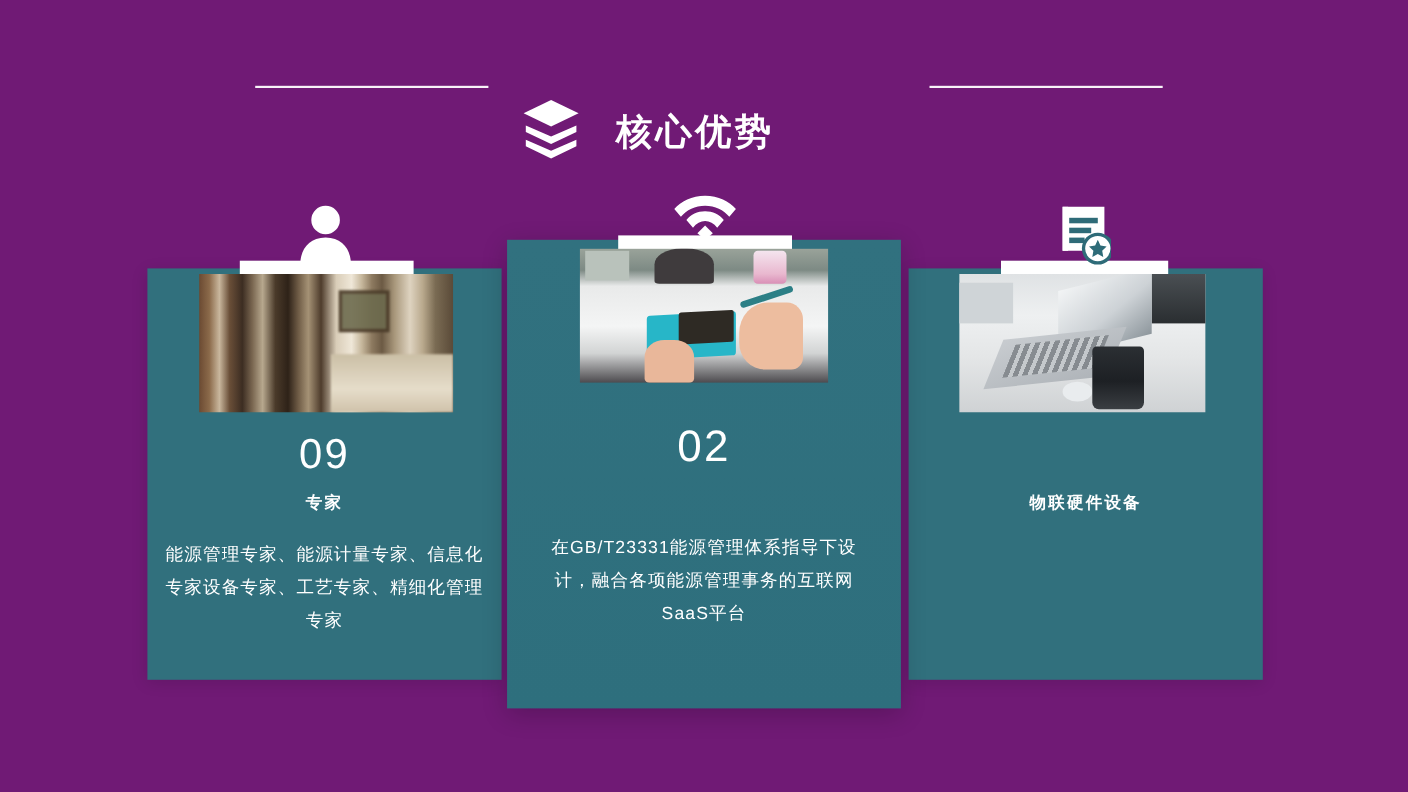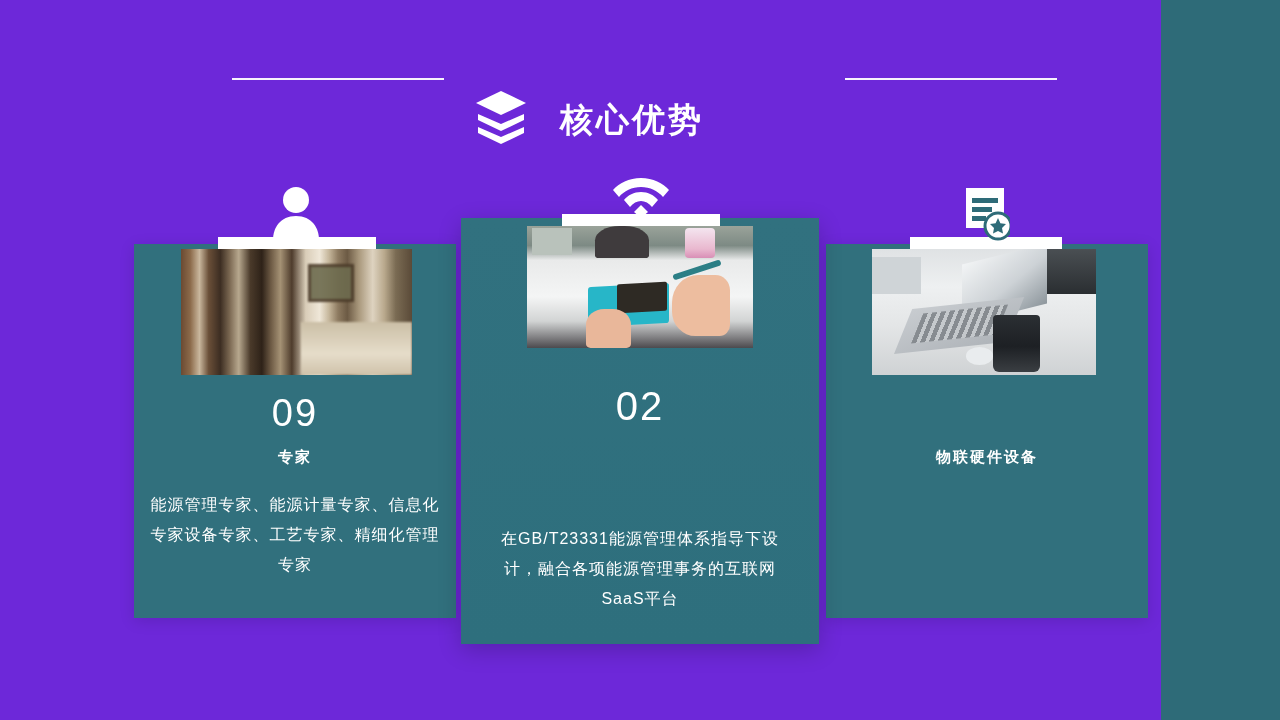--- a/index.html
+++ b/index.html
@@ -5,22 +5,22 @@
   html,body{margin:0;padding:0;}
   body{
     width:1280px;height:720px;
     background:#2e6b78;
     font-family:"Liberation Sans","DejaVu Sans",sans-serif;
     overflow:hidden;
     position:relative;
   }
   #slide{
     position:absolute;inset:0;
-    width:1161px;height:720px;
-    background:#6d28d9;
+    width:1280px;height:720px;
+    background:#701a75;
   }
 
   
   .header{
     position:absolute;left:0;top:42px;width:1280px;height:76px;
   }
   .rule{
     position:absolute;top:36px;height:2px;background:#ffffff;opacity:.95;
   }
   .rule.left{left:232px;width:212px;}
@@ -199,21 +199,21 @@
   }
   .card.side .cap{font-size:15px;top:204px;}
   .card.center .cap{font-size:23px;top:222px;}
 
   .desc{
     position:absolute;left:0;width:100%;box-sizing:border-box;
     color:#ffffff;text-align:center;
     font-size:16px;line-height:30px;letter-spacing:1px;
   }
   .card.side .desc{top:246px;padding:0 14px;}
-  .card.center .desc{top:266px;padding:0 26px;margin-top:40px;}
+  .card.center .desc{top:266px;padding:0 26px;}
 </style>
 </head>
 <body>
 
 <div id="slide">
 
   <div class="header">
 
     <div class="rule left"></div>
     <div class="rule right"></div>

